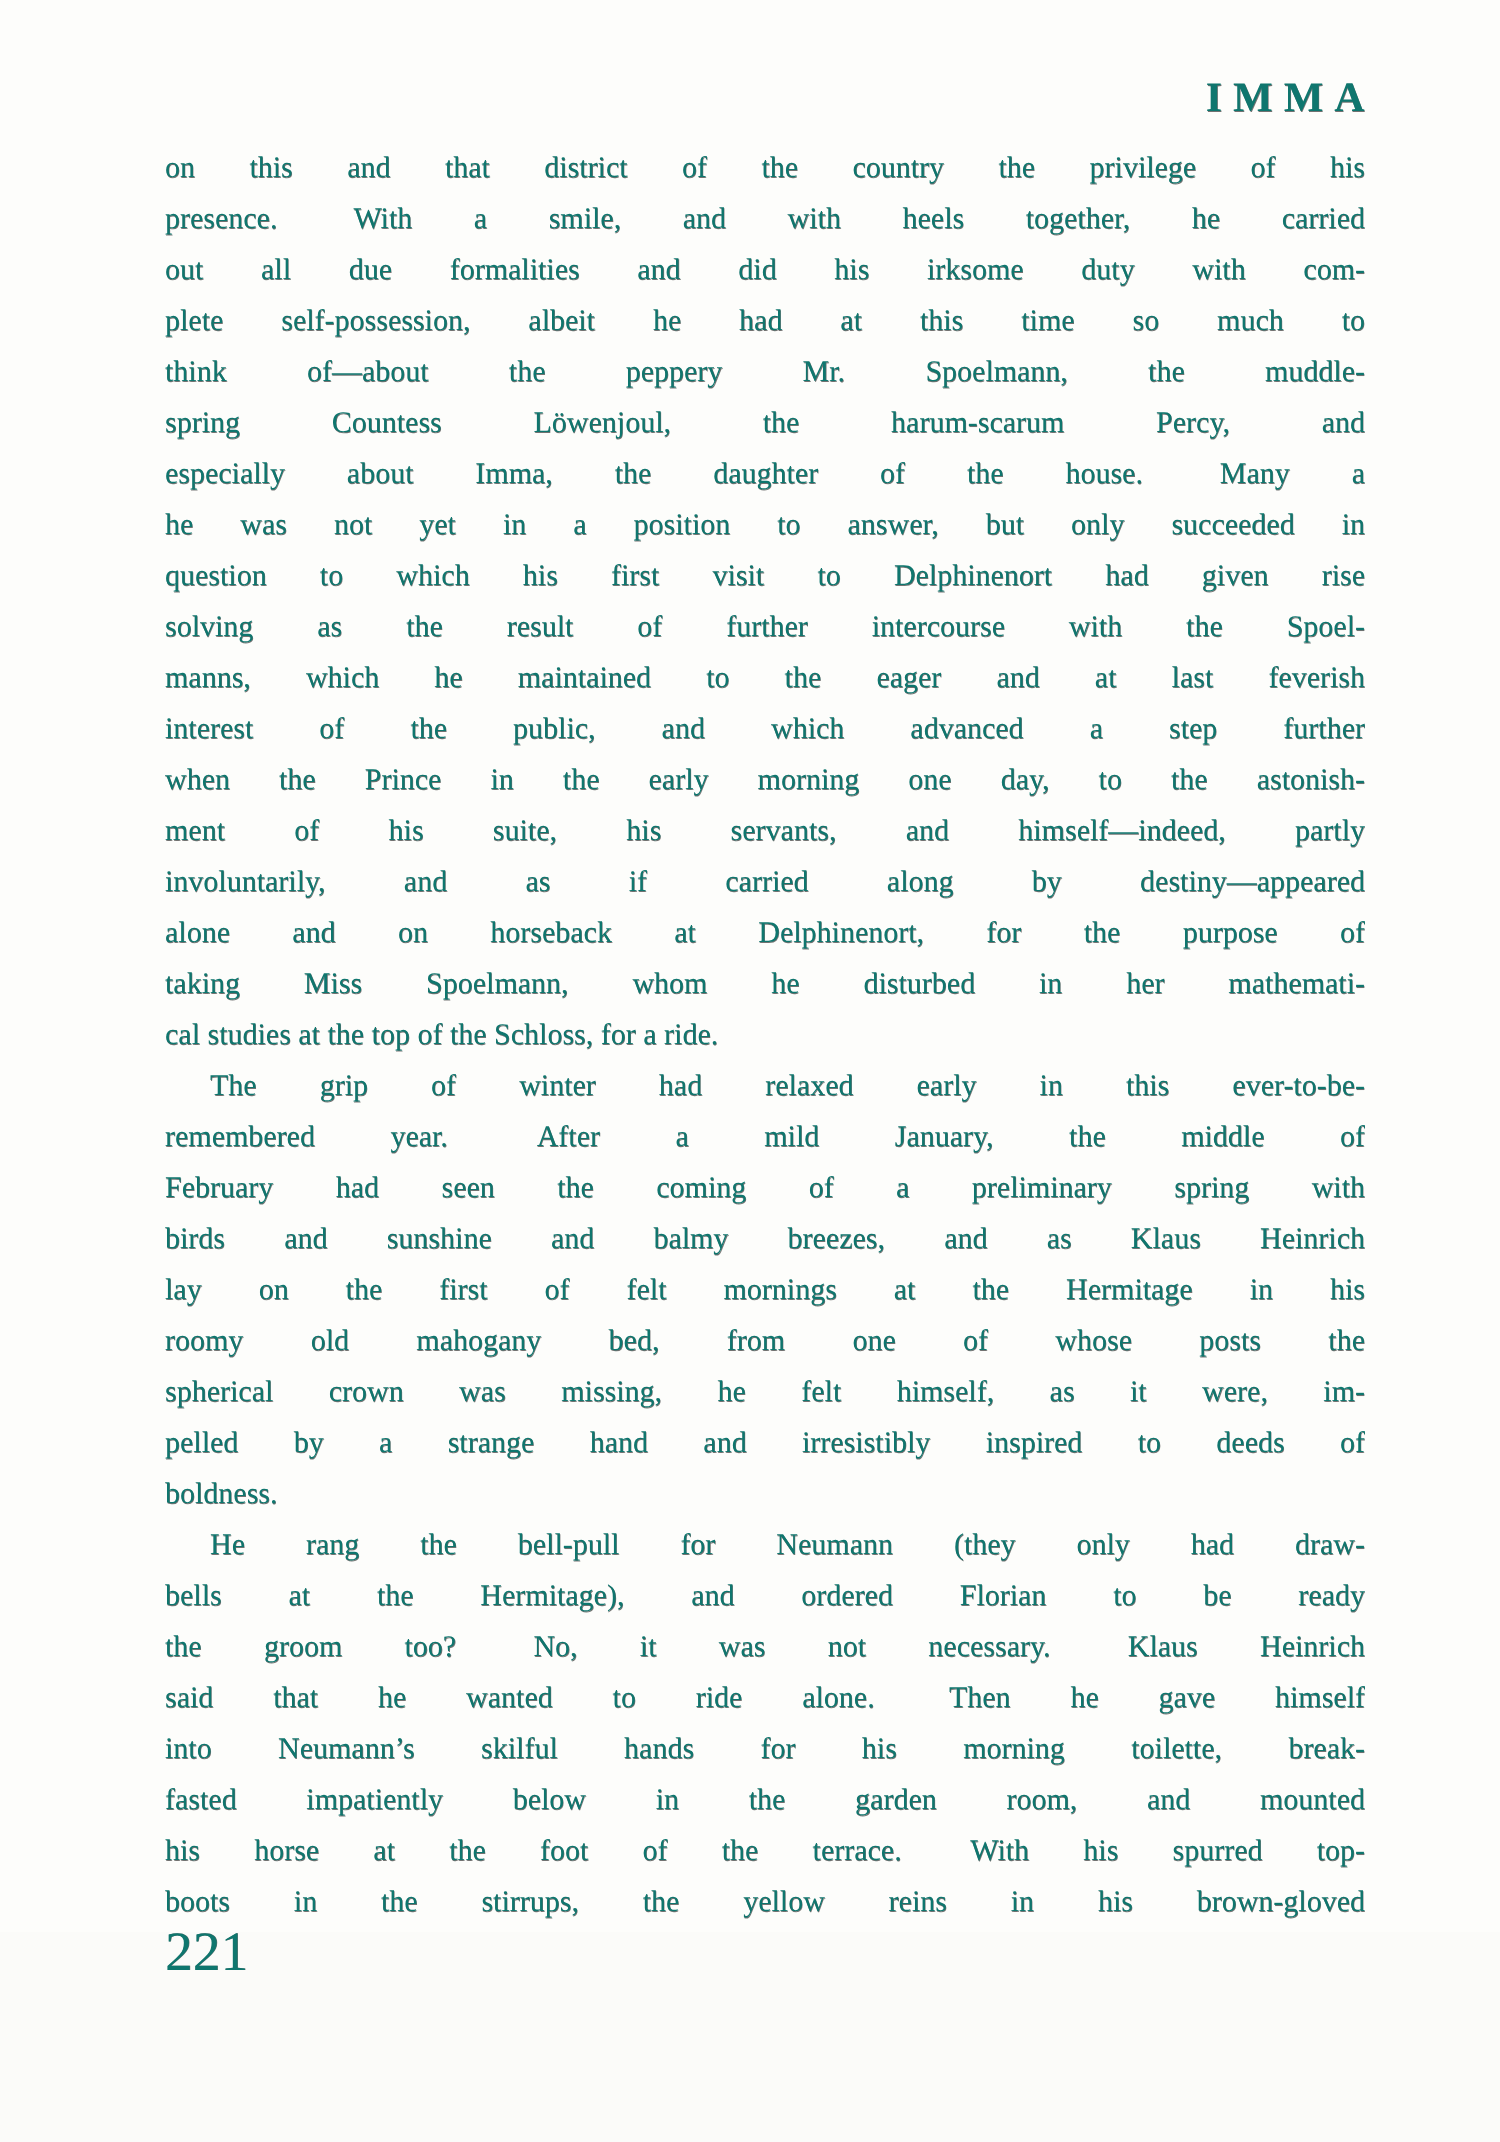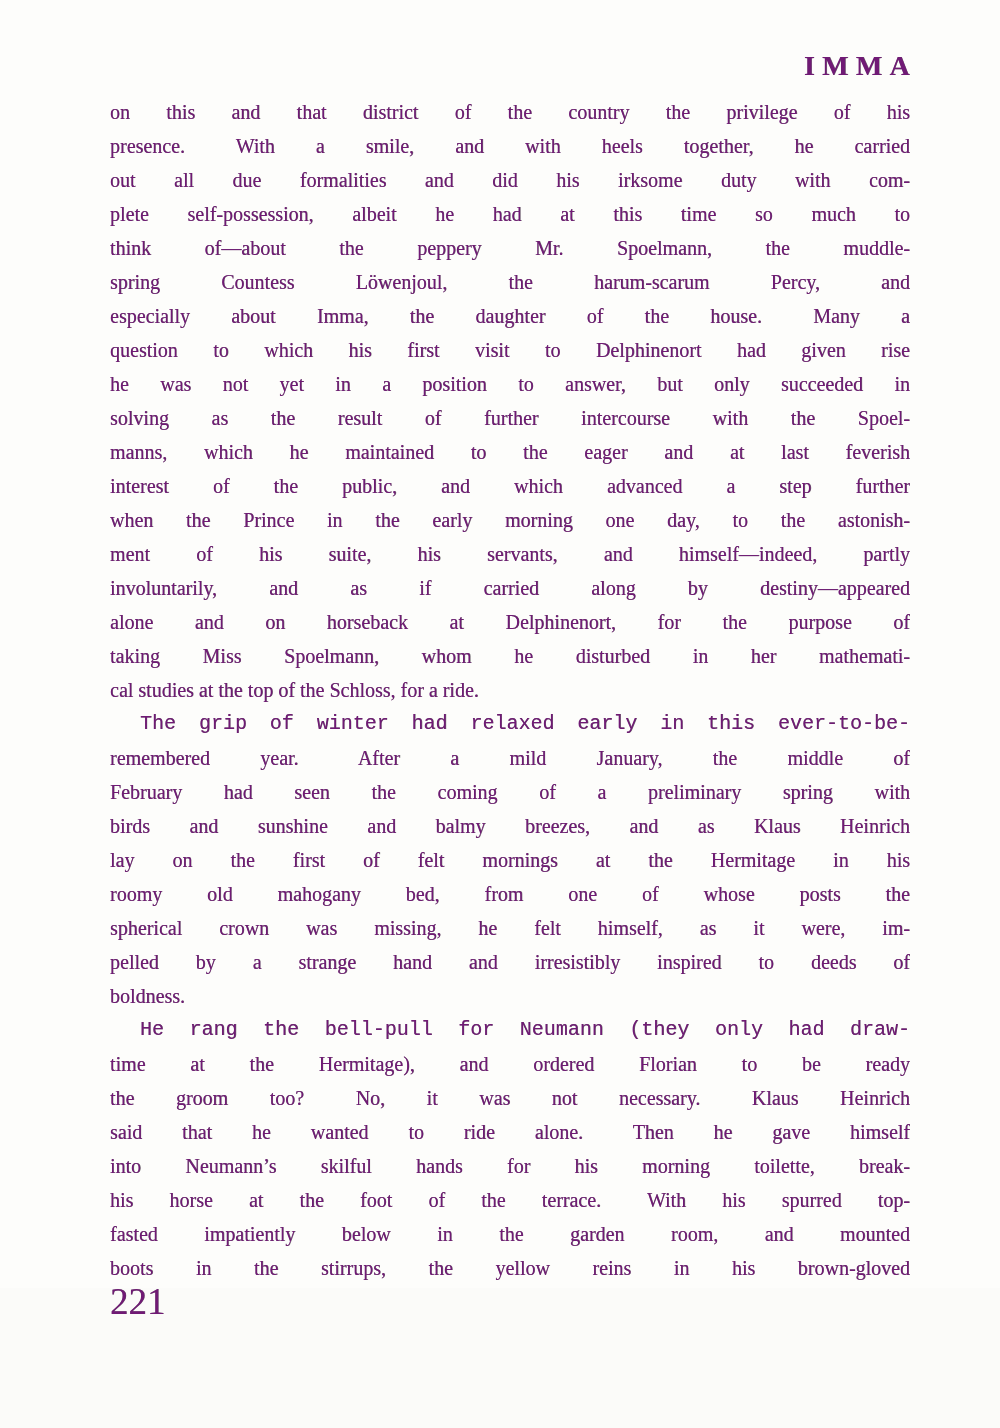--- a/index.html
+++ b/index.html
@@ -8,21 +8,21 @@
     width: 1000px;
     height: 1428px;
     background: #fbfbf9;
     font-family: "Liberation Serif", "DejaVu Serif", serif;
   }
   .page {
     width: 1000px;
     height: 1288px;
     background: #fdfdfb;
     padding: 52px 90px 0 110px;
-    color: #701a75;
+    color: #0f766e;
     text-shadow: 0.35px 0.35px 0 rgba(0,0,0,0.55);
   }
   .running-head {
     text-align: right;
     font-size: 28px;
     font-weight: 700;
     letter-spacing: 0.26em;
     margin-right: -7px;
     line-height: 1;
   }
@@ -35,65 +35,65 @@
     overflow: hidden;
   }
   
   .line:not(.short)::after {
     content: "";
     display: inline-block;
     width: 100%;
     height: 0;
   }
   .line.short { text-align: left; }
-  .line.indent { text-indent: 30px; font-family: Liberation Mono, monospace; }
+  .line.indent { text-indent: 30px; }
   .page-number {
     font-size: 37px;
     line-height: 34px;
     text-align: left;
   }
 </style>
 </head>
 <body>
 
 <div class="page">
   <div class="running-head">IMMA</div>
 
   <div class="body-text">
       <div class="line">on this and that district of the country the privilege of his</div>
       <div class="line">presence.  With a smile, and with heels together, he carried</div>
       <div class="line">out all due formalities and did his irksome duty with com-</div>
       <div class="line">plete self-possession, albeit he had at this time so much to</div>
       <div class="line">think of—about the peppery Mr. Spoelmann, the muddle-</div>
       <div class="line">spring Countess Löwenjoul, the harum-scarum Percy, and</div>
       <div class="line">especially about Imma, the daughter of the house.  Many a</div>
+      <div class="line">he was not yet in a position to answer, but only succeeded in</div>
       <div class="line">question to which his first visit to Delphinenort had given rise</div>
-      <div class="line">he was not yet in a position to answer, but only succeeded in</div>
       <div class="line">solving as the result of further intercourse with the Spoel-</div>
       <div class="line">manns, which he maintained to the eager and at last feverish</div>
       <div class="line">interest of the public, and which advanced a step further</div>
       <div class="line">when the Prince in the early morning one day, to the astonish-</div>
       <div class="line">ment of his suite, his servants, and himself—indeed, partly</div>
       <div class="line">involuntarily, and as if carried along by destiny—appeared</div>
       <div class="line">alone and on horseback at Delphinenort, for the purpose of</div>
       <div class="line">taking Miss Spoelmann, whom he disturbed in her mathemati-</div>
       <div class="line short">cal studies at the top of the Schloss, for a ride.</div>
       <div class="line indent">The grip of winter had relaxed early in this ever-to-be-</div>
       <div class="line">remembered year.  After a mild January, the middle of</div>
       <div class="line">February had seen the coming of a preliminary spring with</div>
       <div class="line">birds and sunshine and balmy breezes, and as Klaus Heinrich</div>
       <div class="line">lay on the first of felt mornings at the Hermitage in his</div>
       <div class="line">roomy old mahogany bed, from one of whose posts the</div>
       <div class="line">spherical crown was missing, he felt himself, as it were, im-</div>
       <div class="line">pelled by a strange hand and irresistibly inspired to deeds of</div>
       <div class="line short">boldness.</div>
       <div class="line indent">He rang the bell-pull for Neumann (they only had draw-</div>
-      <div class="line">time at the Hermitage), and ordered Florian to be ready</div>
+      <div class="line">bells at the Hermitage), and ordered Florian to be ready</div>
       <div class="line">the groom too?  No, it was not necessary.  Klaus Heinrich</div>
       <div class="line">said that he wanted to ride alone.  Then he gave himself</div>
       <div class="line">into Neumann’s skilful hands for his morning toilette, break-</div>
+      <div class="line">fasted impatiently below in the garden room, and mounted</div>
       <div class="line">his horse at the foot of the terrace.  With his spurred top-</div>
-      <div class="line">fasted impatiently below in the garden room, and mounted</div>
       <div class="line">boots in the stirrups, the yellow reins in his brown-gloved</div>
     </div>
 
   <div class="page-number">221</div>
 </div>
 
 </body></html>

